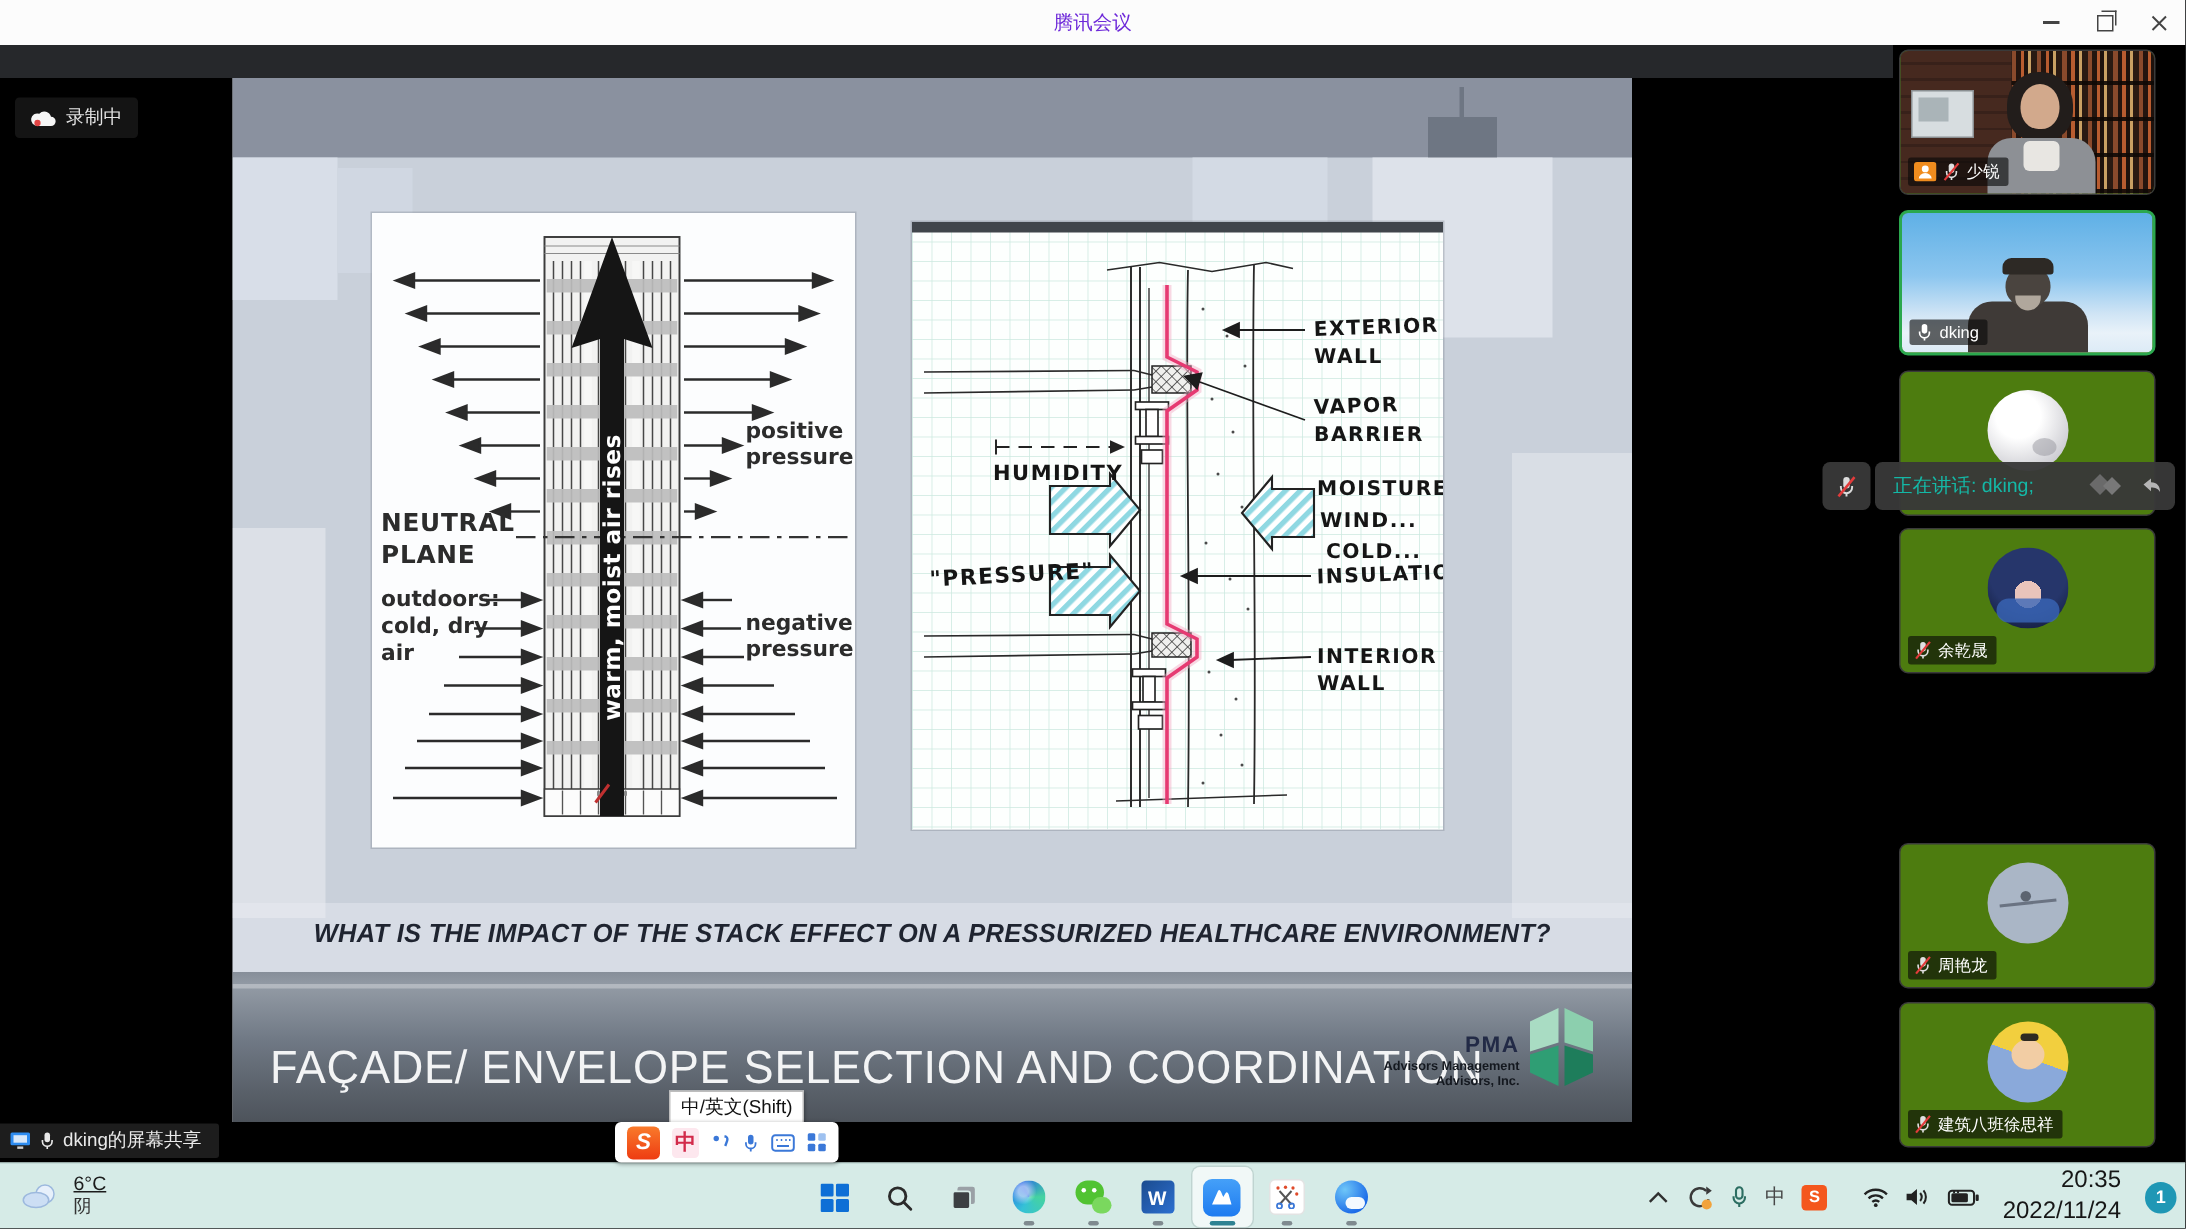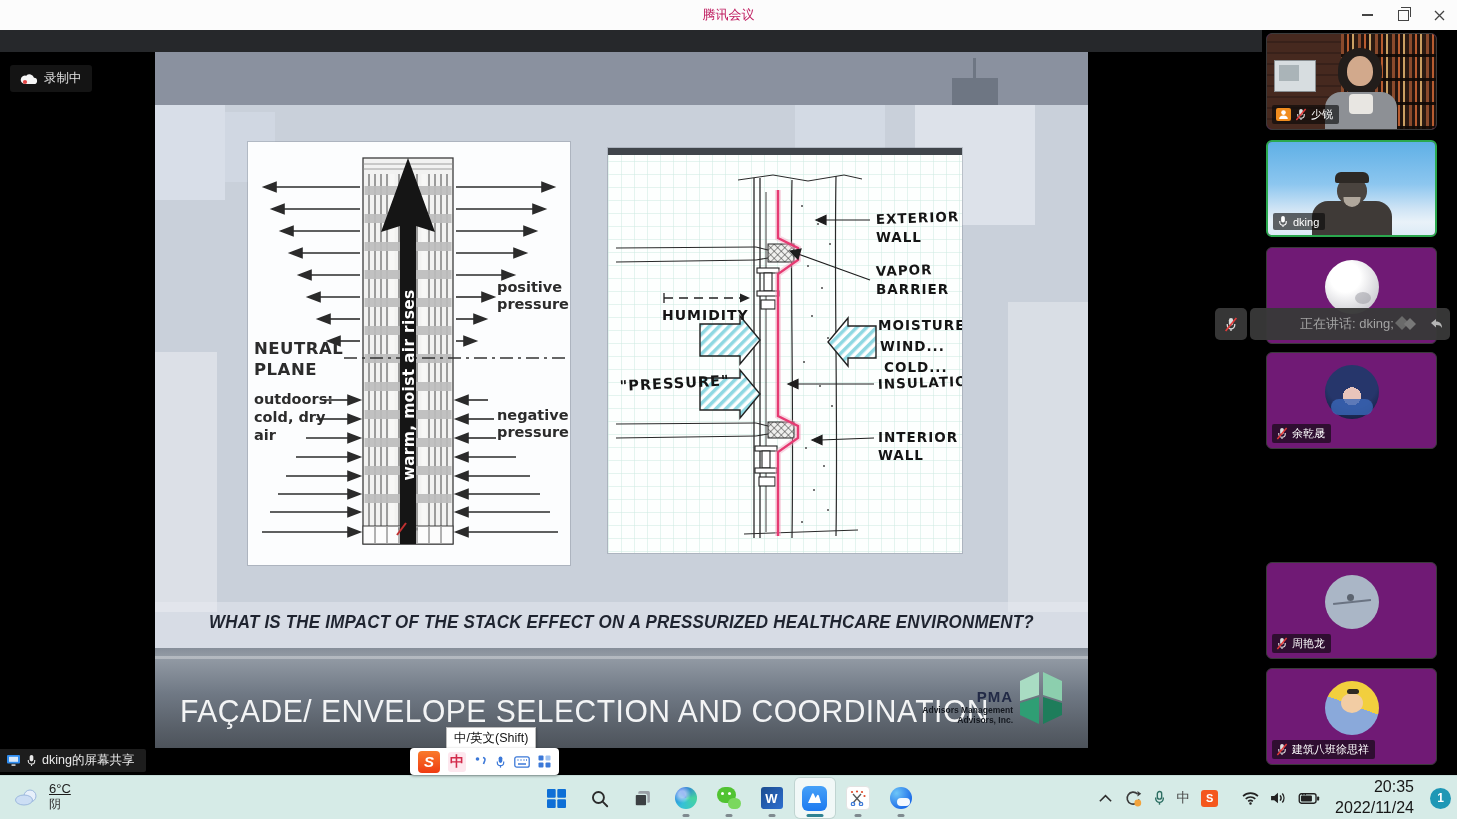--- a/index.html
+++ b/index.html
@@ -1,20 +1,20 @@
 <!DOCTYPE html>
 <html><head>
 <meta charset="utf-8">
 <style>
   html,body{margin:0;padding:0;background:#000;}
   .screen{position:relative;width:1457px;height:819px;background:#000;overflow:hidden;
           font-family:"Liberation Sans",sans-serif;-webkit-font-smoothing:antialiased;}
   
   .titlebar{position:absolute;left:0;top:0;width:1457px;height:30px;background:#fcfcfc;
-            display:flex;align-items:center;justify-content:center;font-size:13px;color:#be185d;}
+            display:flex;align-items:center;justify-content:center;font-size:13px;color:#6d28d9;}
   .wc-group{position:absolute;right:0;top:0;height:30px;display:flex;}
   .wc{width:36px;height:30px;display:flex;align-items:center;justify-content:center;cursor:default;}
   .g-min{width:11px;height:1.4px;background:#444;}
   .g-rest{width:9px;height:9px;border:1.2px solid #444;position:relative;background:#fcfcfc;}
   .g-rest:before{content:"";position:absolute;left:2px;top:-4px;width:9px;height:9px;border:1.2px solid #444;border-bottom:none;border-left:none;}
   
   .topstrip{position:absolute;left:0;top:30px;width:1262px;height:22px;background:#26282b;}
   
   .share{position:absolute;left:0;top:52px;width:1262px;height:723px;background:#000;}
   .slide{position:absolute;left:155px;top:0;width:933px;height:696px;background:#c9d0da;overflow:hidden;}
@@ -52,21 +52,21 @@
           font-size:12.5px;color:#111;box-shadow:1px 1px 2px rgba(0,0,0,.25);z-index:40;}
   .sg{position:absolute;left:410px;top:748px;height:27px;background:#fff;border-radius:4px;display:flex;
       align-items:center;gap:8px;padding:0 8px;box-shadow:0 1px 3px rgba(0,0,0,.4);z-index:41;}
   .sg-logo{width:22px;height:22px;border-radius:4px;background:linear-gradient(180deg,#f97a2b,#ee3c12);
            color:#fff;font-weight:bold;font-style:italic;font-size:15px;display:flex;align-items:center;justify-content:center;}
   .sg-zh{min-width:18px;height:20px;border-radius:3px;background:#fde7ee;color:#d22a4a;font-size:14px;font-weight:bold;
          display:flex;align-items:center;justify-content:center;}
   .sg-ico{display:flex;align-items:center;justify-content:center;}
   
   .sidebar{position:absolute;left:1262px;top:30px;width:195px;height:745px;background:#000;}
-  .tile{position:absolute;left:4px;width:171px;height:97px;border-radius:6px;background:#701a75;
+  .tile{position:absolute;left:4px;width:171px;height:97px;border-radius:6px;background:#4d7c0f;
         border:1px solid #3a3a3a;overflow:hidden;box-sizing:border-box;}
   .t1{top:3px;}.t2{top:110px;border:2px solid #2ba84e;}.t3{top:217px;}.t4{top:322px;}
   .t5{top:427px;}.t6{top:532px;}.t7{top:638px;}
   .badge{position:absolute;left:5px;bottom:5px;display:flex;align-items:center;gap:4px;z-index:5;
          background:rgba(8,8,8,.62);border-radius:2px;padding:2px 6px 2px 4px;font-size:11px;color:#fff;white-space:nowrap;}
   
   .brick{position:absolute;left:0;top:0;width:48%;height:100%;
          background:repeating-linear-gradient(0deg,#46291f 0 9px,#38211a 9px 11px);}
   .shelf{position:absolute;right:0;top:0;width:56%;height:100%;
          background:repeating-linear-gradient(0deg,rgba(14,8,5,.9) 0 3px,rgba(0,0,0,0) 3px 24px),
@@ -96,21 +96,21 @@
   .a6:before{content:"";position:absolute;left:8px;top:26px;width:38px;height:1.5px;background:#6a7382;transform:rotate(-6deg);}
   .a6:after{content:"";position:absolute;left:22px;top:19px;width:7px;height:7px;border-radius:50%;background:#5c6470;}
   .a7{background:linear-gradient(200deg,#f2cf3e 0 46%,#8aa9da 46% 100%);}
   .a7:before{content:"";position:absolute;left:16px;top:12px;width:22px;height:20px;border-radius:50%;background:#f2cda4;}
   .a7:after{content:"";position:absolute;left:22px;top:8px;width:12px;height:5px;border-radius:4px;background:#2e2a22;}
   
   .toast{position:absolute;left:1215px;top:308px;display:flex;gap:3px;z-index:30;}
   .toast-mic{width:32px;height:32px;background:rgba(56,56,56,.96);border-radius:5px;display:flex;align-items:center;justify-content:center;}
   .toast-body{height:32px;background:rgba(56,56,56,.96);border-radius:5px;display:flex;align-items:center;
               padding:0 8px 0 12px;width:180px;}
-  .toast-text{color:#a3a3a3;font-size:13px;white-space:nowrap;margin-left:38px;}
+  .toast-text{color:#14b8a6;font-size:13px;white-space:nowrap;}
   .toast-icons{margin-left:auto;display:flex;gap:4px;align-items:center;}
   
   .taskbar{position:absolute;left:0;top:775px;width:1457px;height:44px;background:#d6ebe7;border-top:1px solid #c4dcd8;}
   .weather{position:absolute;left:14px;top:5px;display:flex;align-items:center;gap:8px;}
   .wx-col{display:flex;flex-direction:column;line-height:1.25;}
   .wx-t{font-size:13px;color:#1c1c1c;text-decoration:underline;}
   .wx-c{font-size:12px;color:#333;}
   .tb-center{position:absolute;left:50%;top:2px;transform:translateX(-50%);display:flex;gap:3px;}
   .tb-btn{width:40px;height:40px;display:flex;align-items:center;justify-content:center;border-radius:5px;position:relative;}
   .tb-btn.active{background:rgba(255,255,255,.65);box-shadow:0 0 0 1px rgba(190,210,206,.9);}

